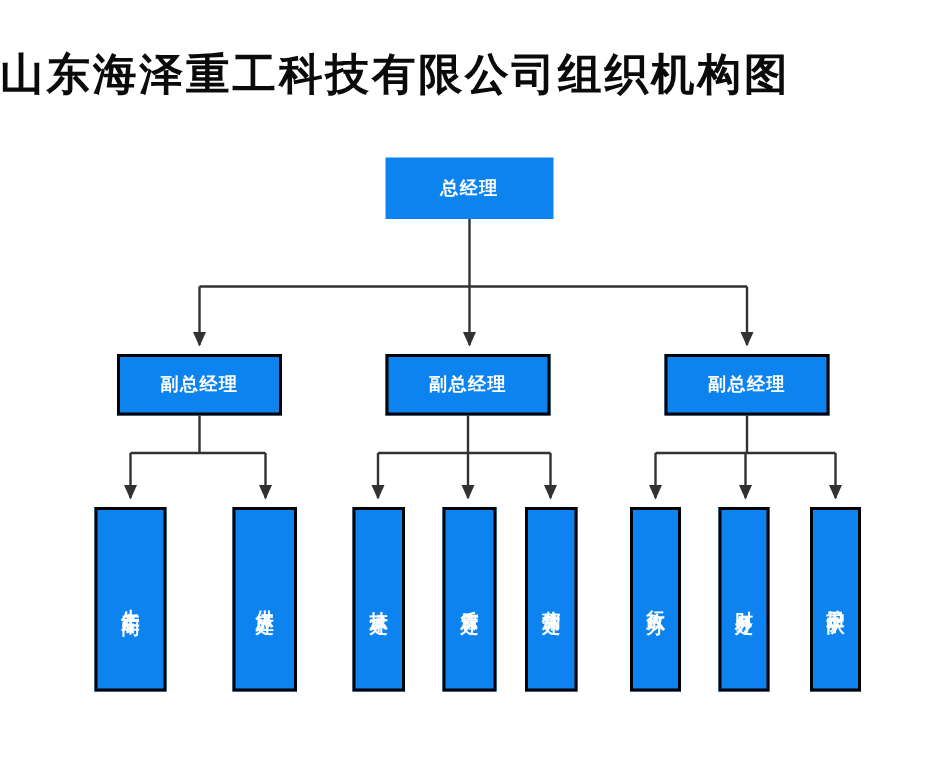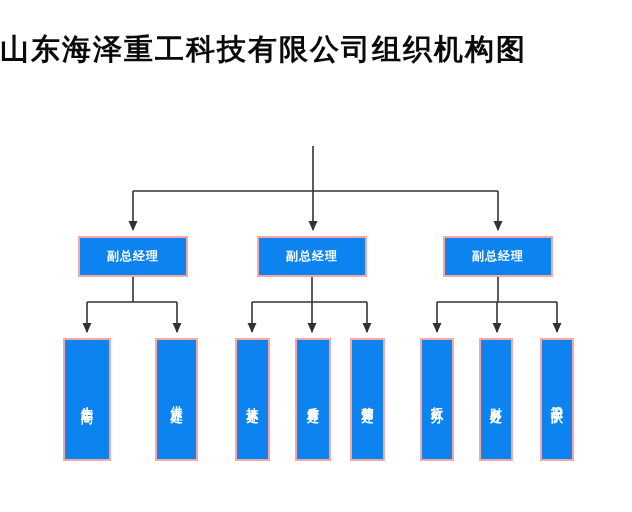--- a/index.html
+++ b/index.html
@@ -40,21 +40,21 @@
     color: #ffffff;
     display: flex;
     align-items: center;
     justify-content: center;
     font-size: 12px;
     font-weight: bold;
     letter-spacing: 1px;
     text-align: center;
   }
   .node.bordered {
-    border: 2px solid #fca5a5;
+    border: 2px solid #000000;
   }
   .node.vtext span {
     writing-mode: vertical-lr;
     text-orientation: upright;
     letter-spacing: 2px;
     line-height: 1;
   }
 </style>
 </head>
 <body>
@@ -97,20 +97,23 @@
       <g>
         <line x1="498" y1="277" x2="498" y2="302"></line>
         <line x1="437" y1="302" x2="557" y2="302"></line>
         <line x1="437" y1="302" x2="437" y2="332" marker-end="url(#arrow)"></line>
         <line x1="497" y1="302" x2="497" y2="332" marker-end="url(#arrow)"></line>
         <line x1="557" y1="302" x2="557" y2="332" marker-end="url(#arrow)"></line>
       </g>
     </g>
   </svg>
 
+  <div class="node" style="left:257px; top:105px; width:112px; height:41px;">
+    <span>总经理</span>
+  </div>
 
   <div class="node bordered" style="left:78px; top:236px; width:110px; height:41px;">
     <span>副总经理</span>
   </div>
   <div class="node bordered" style="left:257px; top:236px; width:110px; height:41px;">
     <span>副总经理</span>
   </div>
   <div class="node bordered" style="left:443px; top:236px; width:110px; height:41px;">
     <span>副总经理</span>
   </div>

